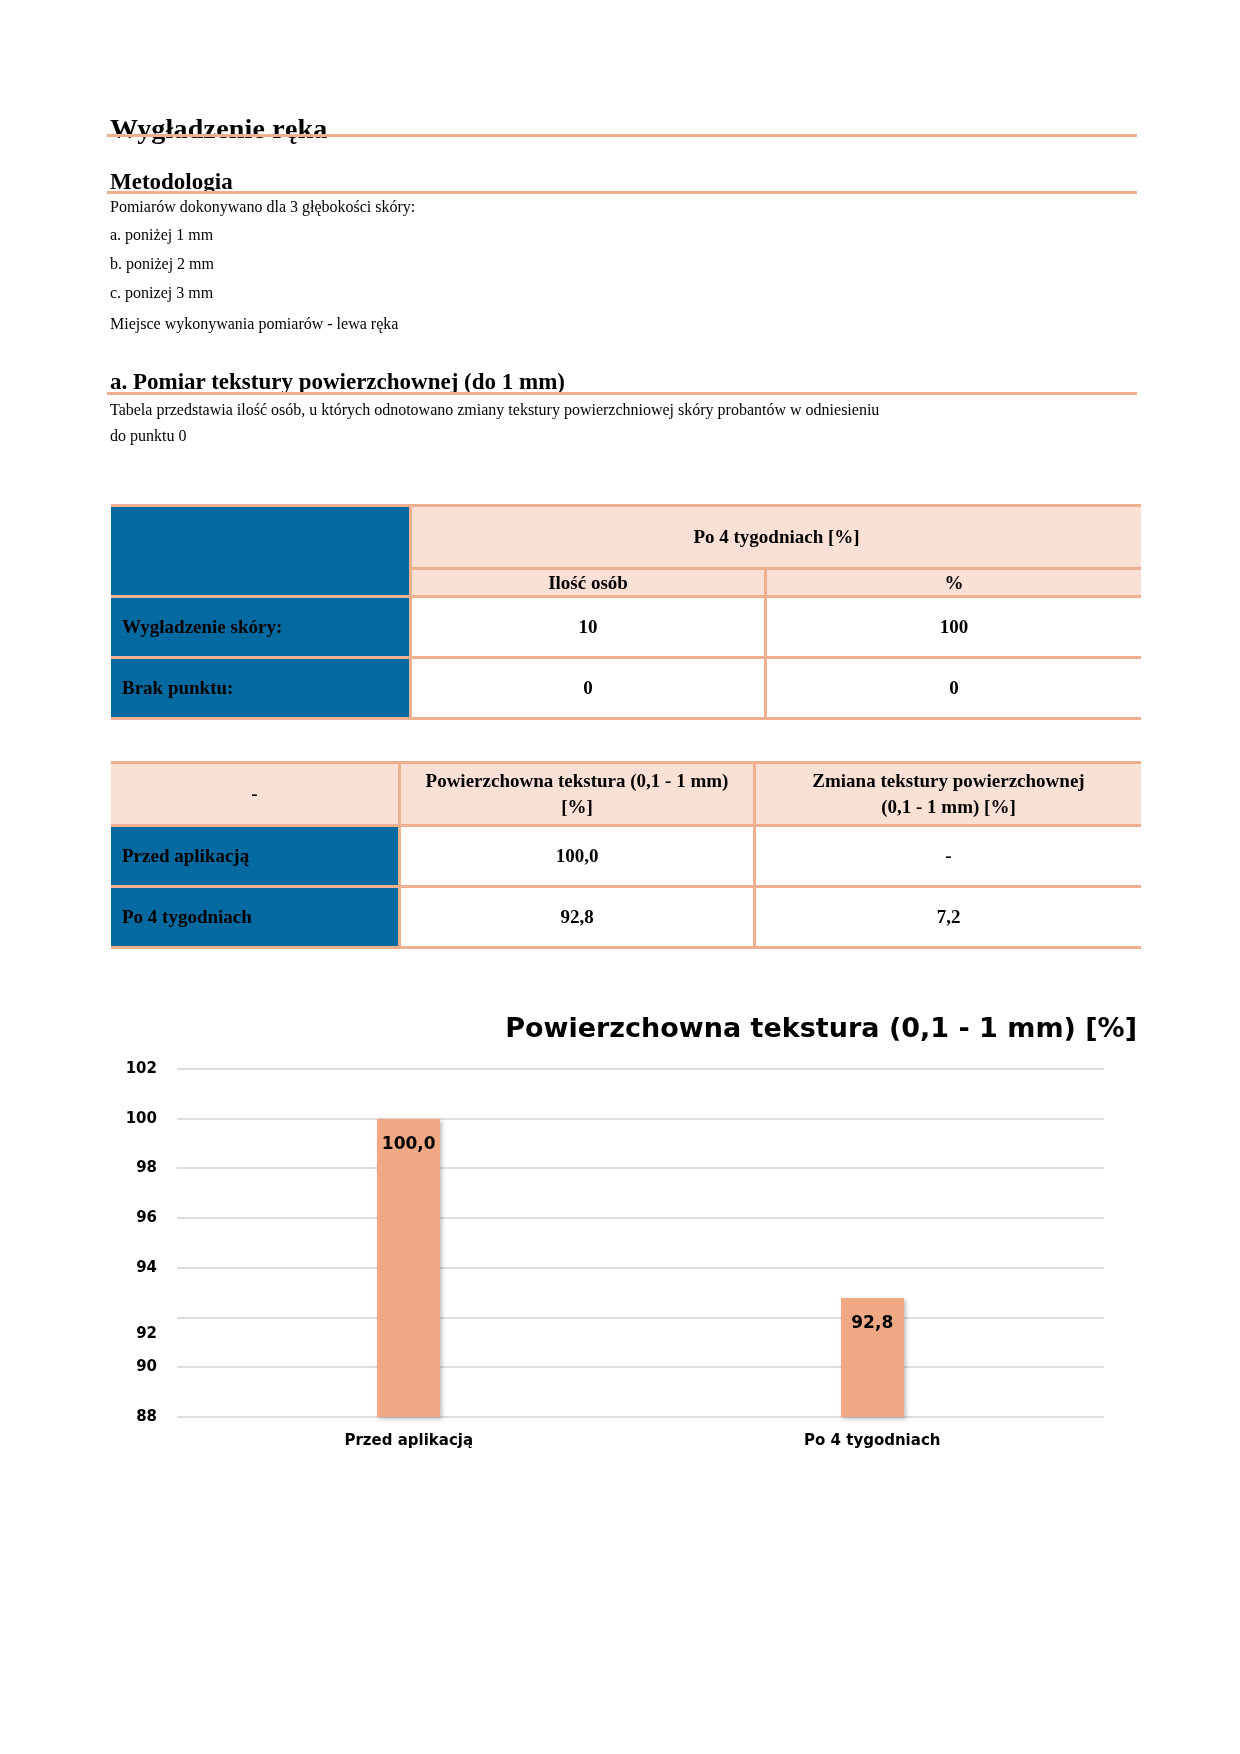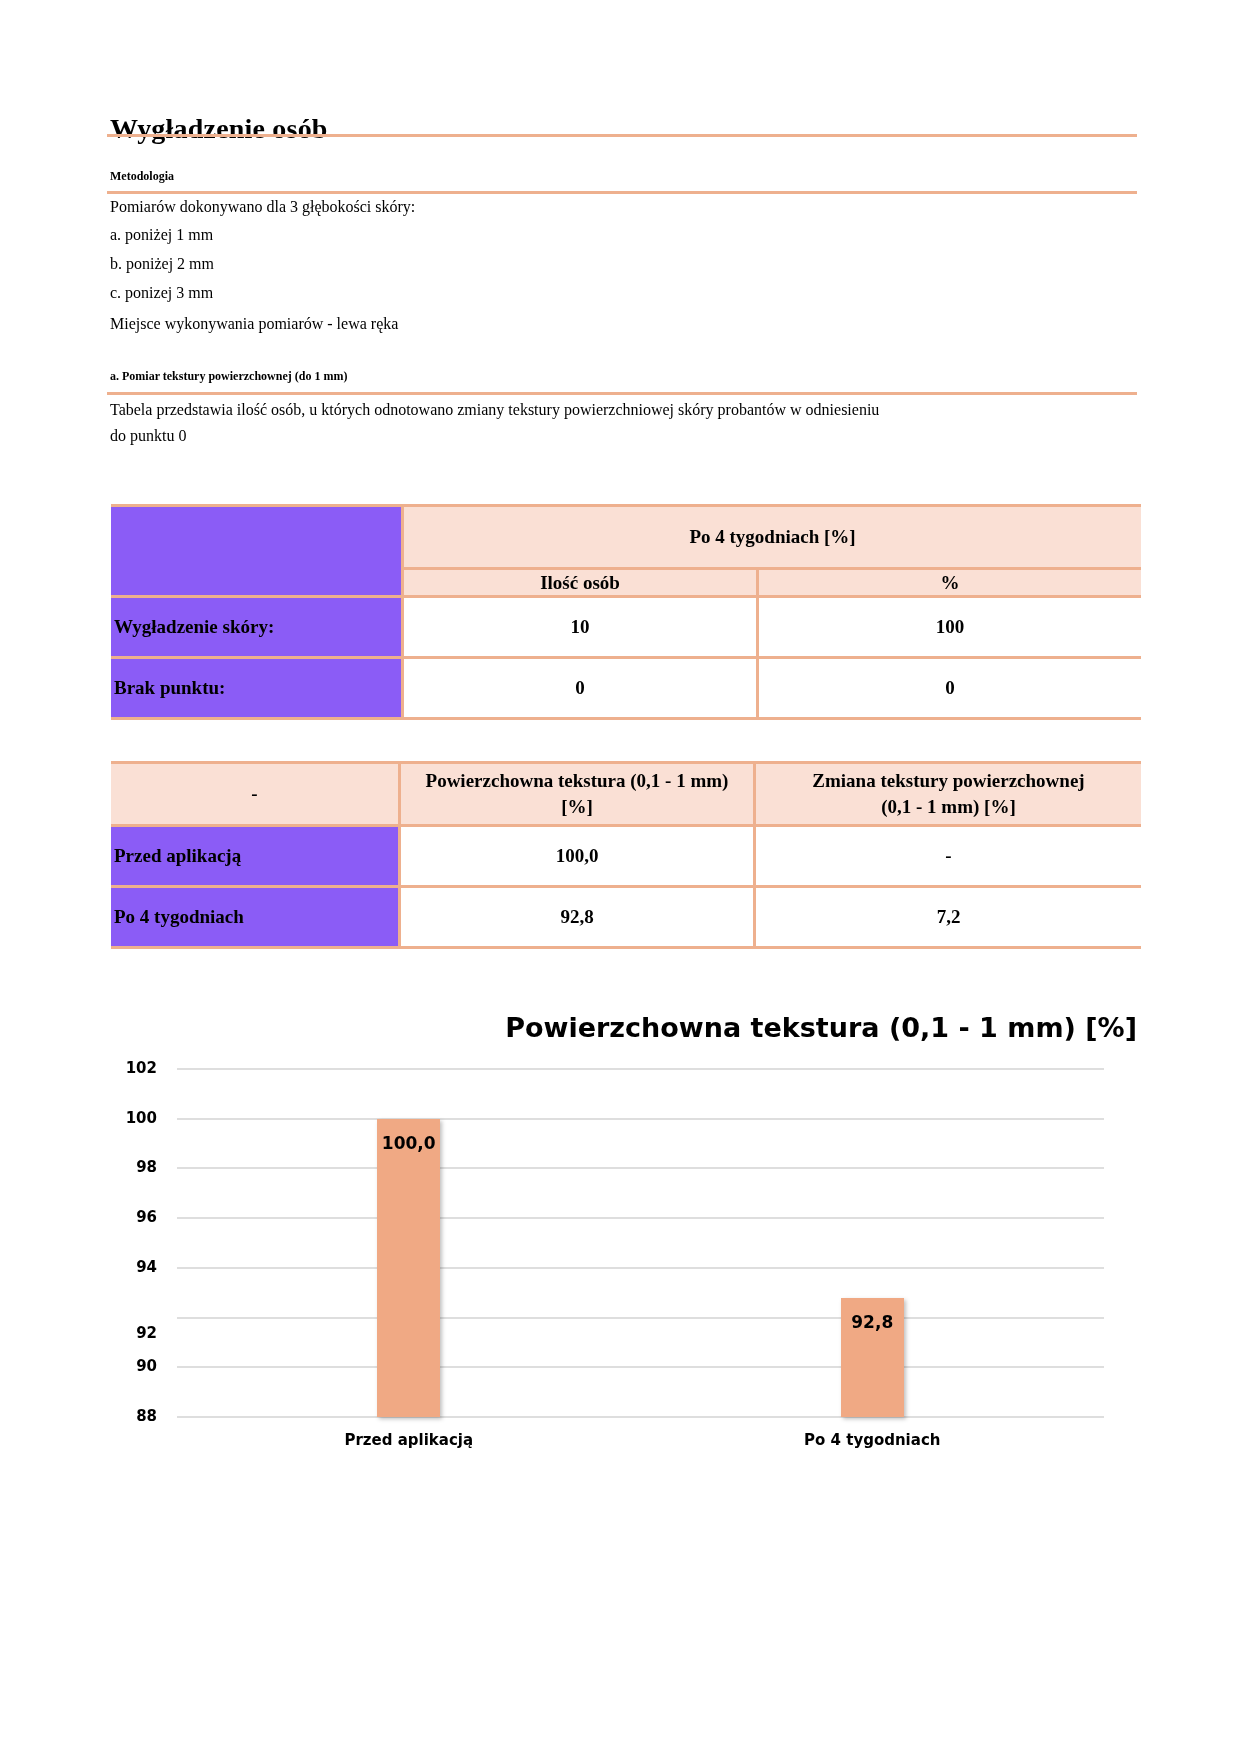--- a/index.html
+++ b/index.html
@@ -2,44 +2,44 @@
 <html><head>
 <meta charset="utf-8">
 <style>
   html, body { margin: 0; padding: 0; background: #ffffff; }
   body { width: 1240px; height: 1754px; position: relative; font-family: "Liberation Serif", serif; color: #000; }
   .page { position: absolute; left: 107px; top: 0; width: 1030px; }
 
   .h1 { position: absolute; left: 3px; top: 113px; font-size: 28px; font-weight: bold; letter-spacing: 0.2px; }
   .rule { position: absolute; left: 0; width: 1030px; height: 3px; background: #eeb08e; }
 
-  .h2 { position: absolute; left: 3px; font-size: 12px; font-weight: bold; }
+  .h2 { position: absolute; left: 3px; font-size: 23px; font-weight: bold; }
   .p  { position: absolute; left: 3px; font-size: 16px; line-height: 26px; }
 
   table.t { position: absolute; left: 4px; width: 1030px; border-collapse: collapse; font-size: 19px; font-weight: bold; }
   table.t td { border: 3px solid #eeb08e; border-left: none; border-right: none; padding: 0; }
   table.t td.vl { border-right: 3px solid #eeb08e; }
-  table.t td.lbl { background: #8b5cf6; text-align: left; padding-left: 3px; }
+  table.t td.lbl { background: #0369a1; text-align: left; padding-left: 11px; }
   table.t td.hd { background: #fae0d5; text-align: center; }
   table.t td.val { background: #ffffff; text-align: center; }
 
   .chart-title { position: absolute; left: 0; width: 1030px; top: 1012px; text-align: right; font-family: "DejaVu Sans", sans-serif; font-weight: bold; font-size: 27px; }
   .chart { position: absolute; left: 0; top: 1060px; width: 1030px; height: 420px; }
   .ytick { position: absolute; width: 50px; text-align: right; font-family: "DejaVu Sans", sans-serif; font-weight: bold; font-size: 15px; }
   .gline { position: absolute; height: 2px; background: #dedede; }
   .bar { position: absolute; background: #f0a984; box-shadow: 2px 2px 4px rgba(0,0,0,0.25); }
   .bar-label { position: absolute; width: 100%; text-align: center; top: 14px; font-family: "DejaVu Sans", sans-serif; font-weight: bold; font-size: 17px; }
   .xlabel { position: absolute; text-align: center; font-family: "DejaVu Sans", sans-serif; font-weight: bold; font-size: 15px; width: 240px; }
 </style>
 </head>
 <body>
 
 <div class="page">
 
-  <div class="h1">Wygładzenie osób</div>
+  <div class="h1">Wygładzenie ręka</div>
   <div class="rule" style="top:134px"></div>
 
   <div class="h2" style="top:169px">Metodologia</div>
   <div class="rule" style="top:191px"></div>
   <div class="p" style="top:194px">Pomiarów dokonywano dla 3 głębokości skóry:</div>
   <div class="p" style="top:222px">a. poniżej 1 mm</div>
   <div class="p" style="top:251px">b. poniżej 2 mm</div>
   <div class="p" style="top:280px">c. ponizej 3 mm</div>
   <div class="p" style="top:311px">Miejsce wykonywania pomiarów - lewa ręka</div>
 

